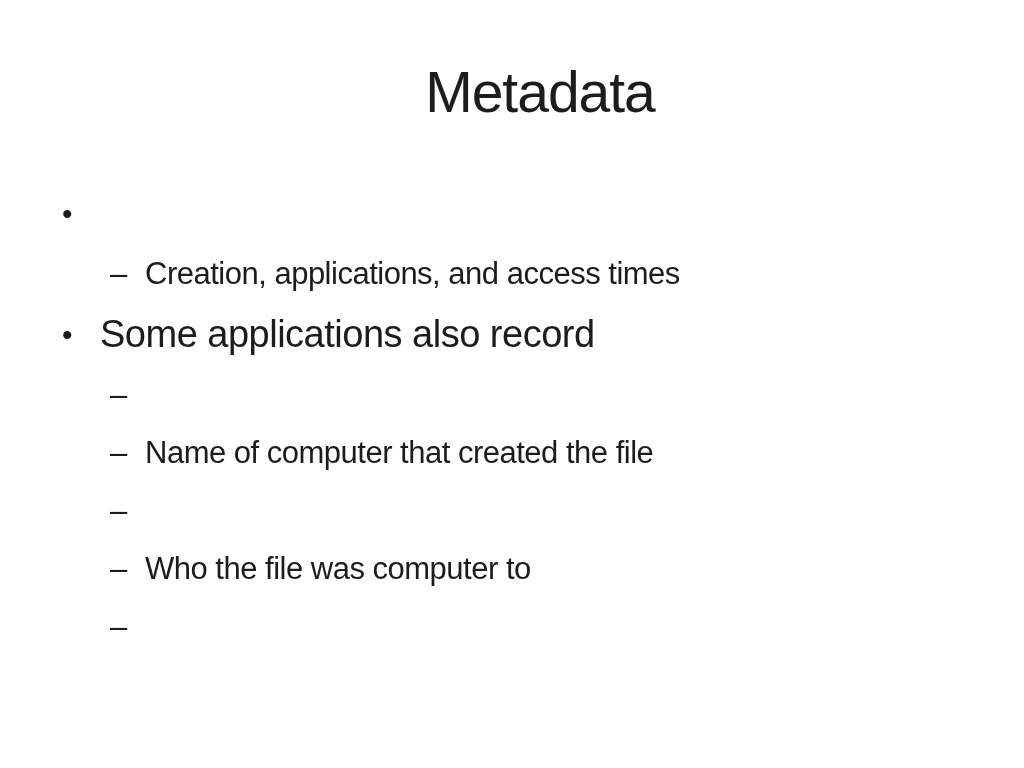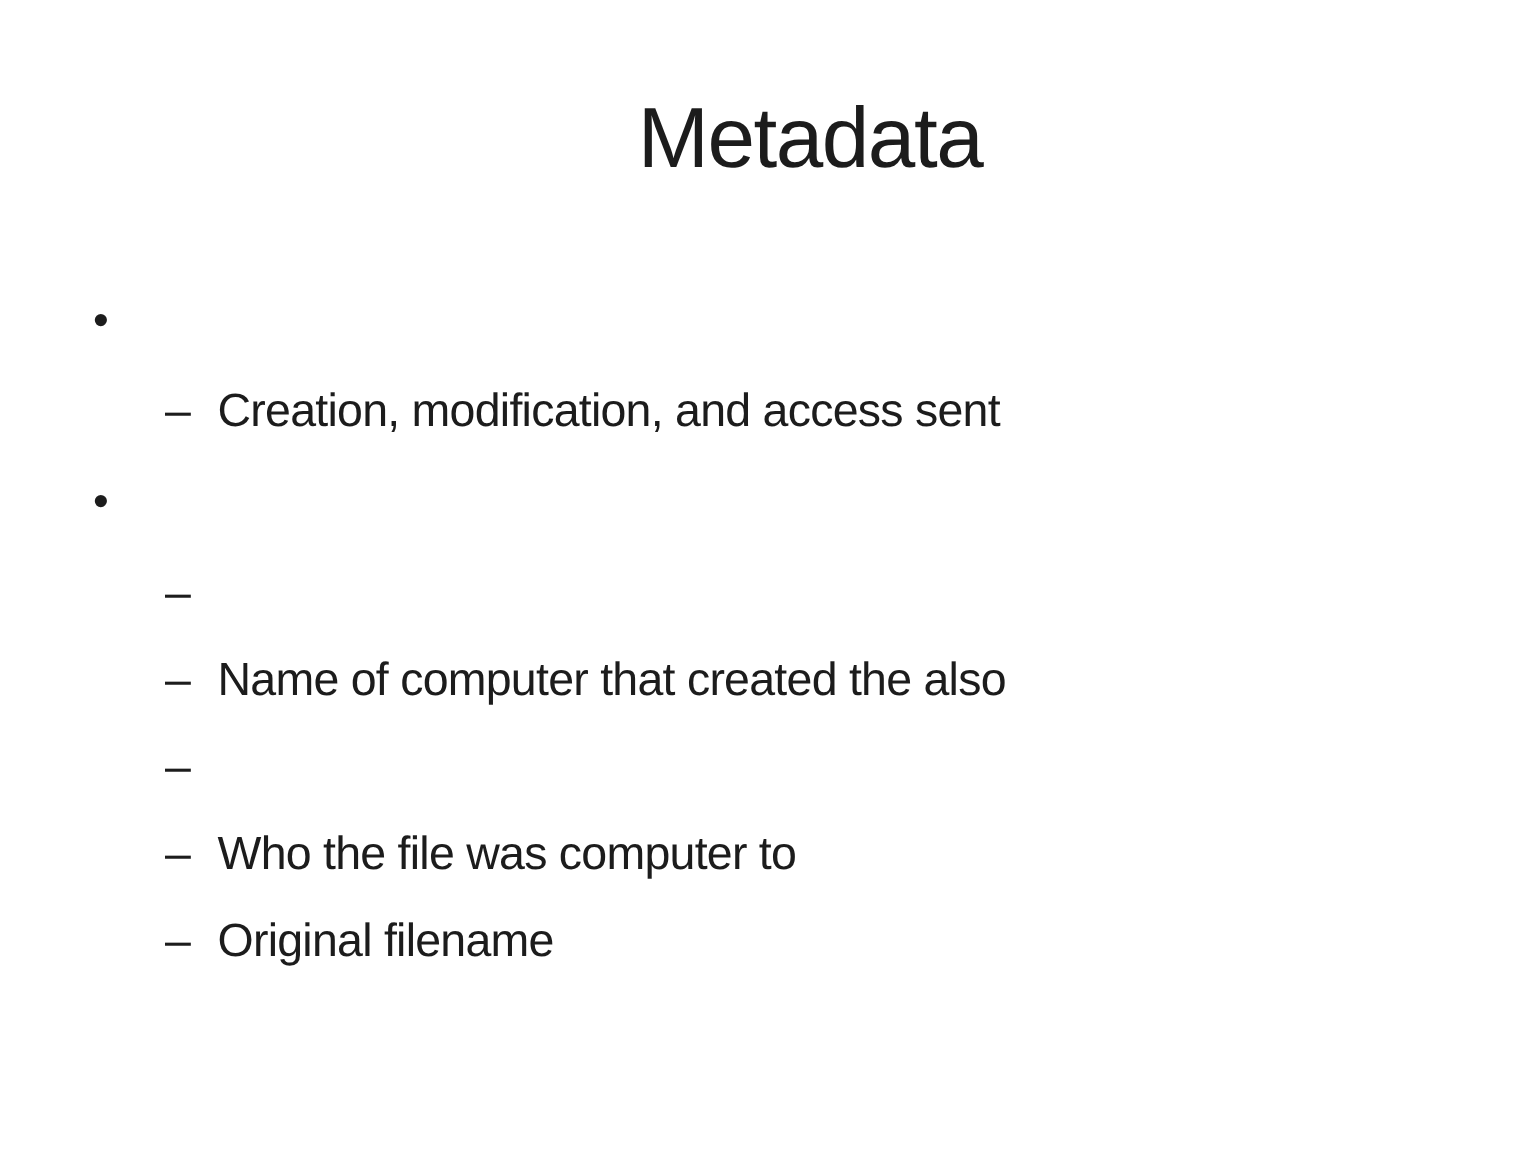--- a/index.html
+++ b/index.html
@@ -76,44 +76,44 @@
   <div class="slide-title">Metadata</div>
 
   <div class="content">
 
     <div class="bullet-row level-1">
       <span class="marker">•</span>
     </div>
 
     <div class="bullet-row level-2">
       <span class="marker">–</span>
-      <span class="bullet-text">Creation, modification, and access sent</span>
+      <span class="bullet-text">Creation, applications, and access times</span>
     </div>
 
     <div class="bullet-row level-1">
       <span class="marker">•</span>
+      <span class="bullet-text">Some applications also record</span>
     </div>
 
     <div class="bullet-row level-2">
       <span class="marker">–</span>
     </div>
 
     <div class="bullet-row level-2">
       <span class="marker">–</span>
-      <span class="bullet-text">Name of computer that created the also</span>
+      <span class="bullet-text">Name of computer that created the file</span>
     </div>
 
     <div class="bullet-row level-2">
       <span class="marker">–</span>
     </div>
 
     <div class="bullet-row level-2">
       <span class="marker">–</span>
       <span class="bullet-text">Who the file was computer to</span>
     </div>
 
     <div class="bullet-row level-2">
       <span class="marker">–</span>
-      <span class="bullet-text">Original filename</span>
     </div>
 
   </div>
 </div>
 
 </body></html>

